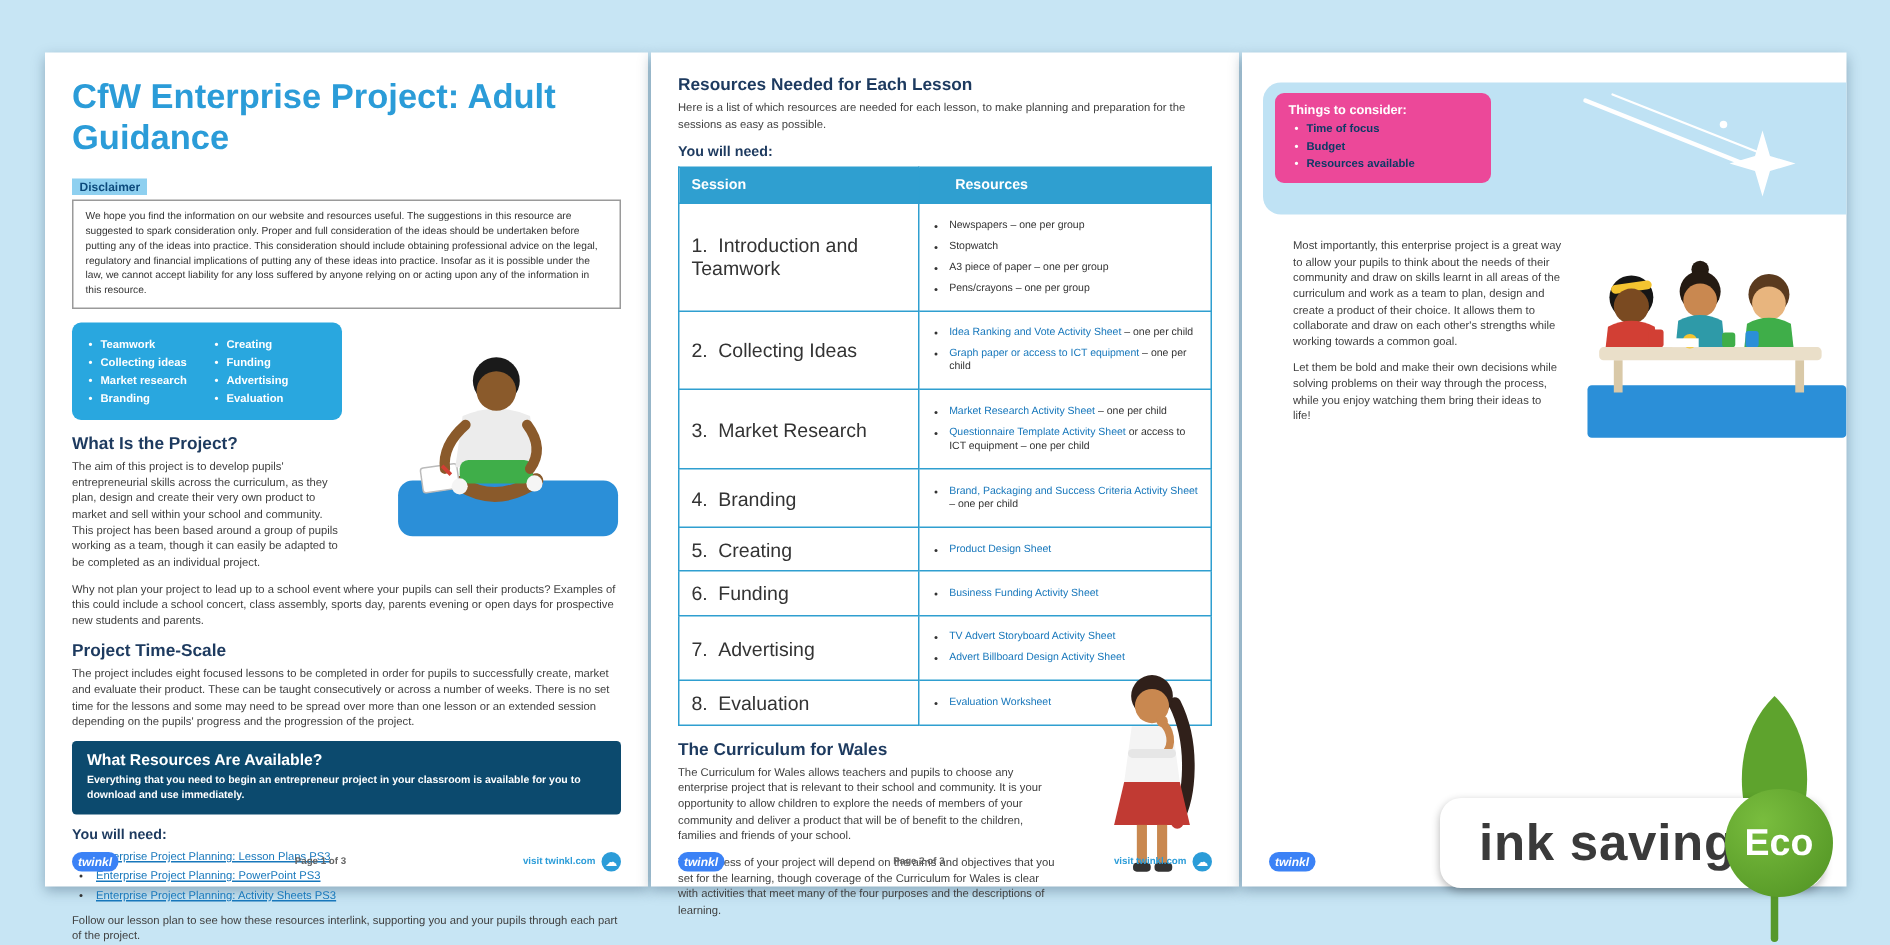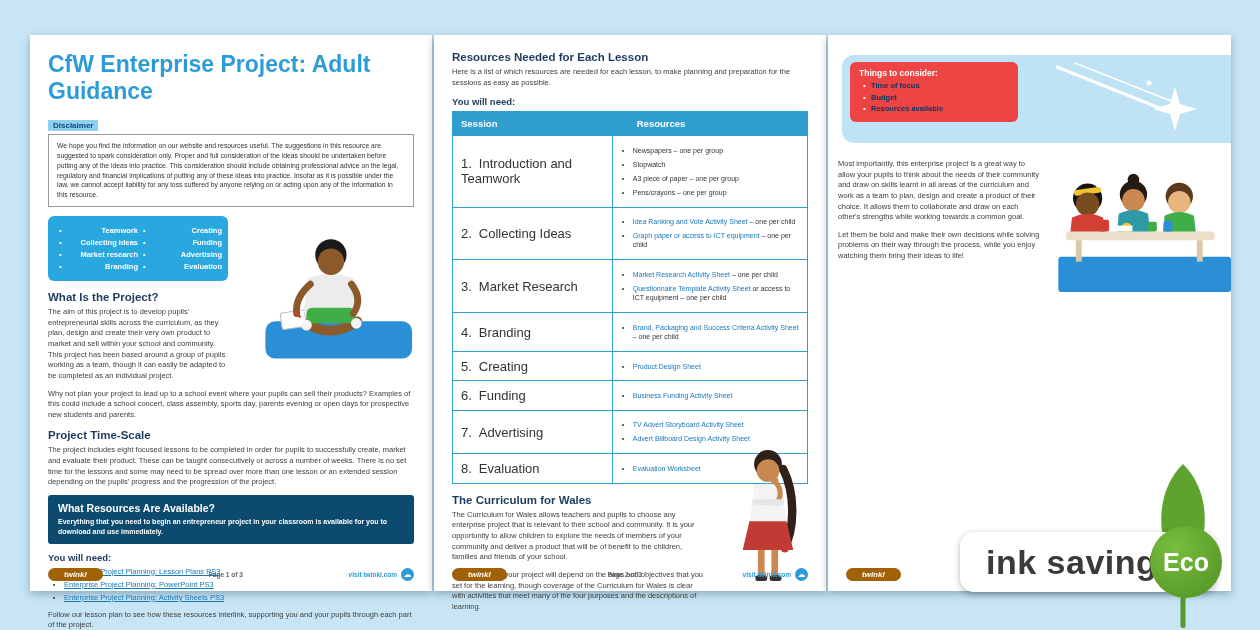--- a/index.html
+++ b/index.html
@@ -20,35 +20,35 @@
   .disclaimer-label { display:inline-block; background:#8ed0f0; color:#0c4a7c; font-weight:bold;
                       font-size:8px; padding:1px 5px; margin-bottom:3px; }
   .disclaimer-box { border:1px solid #9a9a9a; padding:6px 8px; font-size:6.8px; line-height:1.45;
                     color:#333; margin-bottom:9px; }
 
   .boy-illo { float:right; width:176px; height:152px; margin:0 0 4px 8px; }
 
   .key-focus { background:#29a7df; border-radius:6px; padding:7px 6px; width:180px;
                display:flex; margin:2px 0 10px; }
   .kf-col { list-style:none; flex:1; padding-left:13px; }
-  .kf-col li { position:relative; color:#fff; font-weight:bold; font-size:7.5px; margin:3px 0;text-align:right; }
+  .kf-col li { position:relative; color:#fff; font-weight:bold; font-size:7.5px; margin:3px 0; }
   .kf-col li::before { content:"•"; position:absolute; left:-8px; color:#fff; }
 
   .banner { background:#0c4a6e; border-radius:3px; padding:7px 10px; margin:7px 0 8px; clear:both; }
   .banner-h { color:#fff; font-weight:bold; font-size:10.5px; margin-bottom:3px; }
   .banner-t { color:#fff; font-weight:bold; font-size:7px; line-height:1.4; }
 
   ul.res-links { margin:2px 0 8px; padding-left:16px; }
   ul.res-links li { font-size:7.5px; margin:4px 0; color:#333; }
   .doc-link { color:#1777bb; text-decoration:underline; }
 
   .footer { position:absolute; left:18px; right:18px; bottom:10px; display:flex;
             align-items:center; justify-content:space-between; }
-  .brand { background:#a16207; color:#fff; font-weight:bold; font-style:italic; font-size:8px;
-           padding:2px 16px; border-radius:9px; }
+  .brand { background:#3b82f6; color:#fff; font-weight:bold; font-style:italic; font-size:8px;
+           padding:2px 4px; border-radius:9px; }
   .pagenum { font-size:6.5px; font-weight:bold; color:#666; }
   .visit-group { display:flex; align-items:center; }
   .visit { font-size:6.5px; font-weight:bold; color:#2b9cd8; }
   .cloud { display:inline-flex; width:13px; height:13px; border-radius:50%; background:#2b9cd8;
            color:#fff; font-size:8px; align-items:center; justify-content:center; margin-left:4px; }
 
   table.res-table { width:100%; border-collapse:collapse; margin:4px 0 10px; }
   .res-table th { background:#2f9fd0; color:#fff; font-size:9.5px; font-weight:bold;
                   text-align:left; padding:6px 8px; border:1px solid #2f9fd0; }
   .res-table th.th-res { padding-left:24px; }
@@ -59,28 +59,28 @@
   .resources-cell ul { margin:0; padding-left:16px; }
   .resources-cell li { font-size:7px; line-height:1.35; margin:4.5px 0; color:#333; }
   .tbl-link { color:#1777bb; }
   .tbl-plain { color:#333; }
 
   .curriculum-p { padding-right:102px; }
   .girl-illo { position:absolute; right:12px; bottom:4px; width:92px; height:150px; }
 
   .band { position:absolute; left:14px; top:20px; right:0; height:88px; background:#bfe2f4;
           border-radius:12px 0 0 12px; }
-  .consider-box { position:absolute; left:22px; top:27px; width:168px; background:#ef4444;
+  .consider-box { position:absolute; left:22px; top:27px; width:144px; background:#ec4899;
                   border-radius:6px; padding:6px 9px; }
   .consider-h { color:#fff; font-weight:bold; font-size:8.5px; margin-bottom:3px; }
   .consider-box ul { list-style:none; padding-left:12px; }
   .consider-box li { position:relative; font-size:7.5px; font-weight:bold; color:#0c3a66; margin:2.5px 0; }
   .consider-box li::before { content:"•"; position:absolute; left:-8px; color:#fff; }
   .sparkle { position:absolute; right:28px; top:26px; width:150px; height:76px; }
-  .p3-body { position:absolute; left:10px; top:124px; right:18px; }
+  .p3-body { position:absolute; left:34px; top:124px; right:18px; }
   .p3-body p.body { padding-right:172px; }
   .kids-illo { position:absolute; right:0; top:112px; width:200px; height:162px; }
 
   .eco-badge { position:absolute; left:950px; top:462px; width:285px; height:168px; z-index:20; }
   .eco-leaf { position:absolute; left:198px; top:0; width:70px; height:168px; }
   .eco-pill { position:absolute; left:10px; top:70px; width:256px; height:60px; background:#fff;
               border-radius:14px; box-shadow:0 2px 6px rgba(0,0,0,.3); display:flex;
               align-items:center; padding-left:26px; }
   .eco-pill-text { font-size:34px; font-weight:bold; color:#3a3a3a; letter-spacing:.5px; }
   .eco-circle { position:absolute; left:200px; top:64px; width:72px; height:72px; border-radius:50%;

